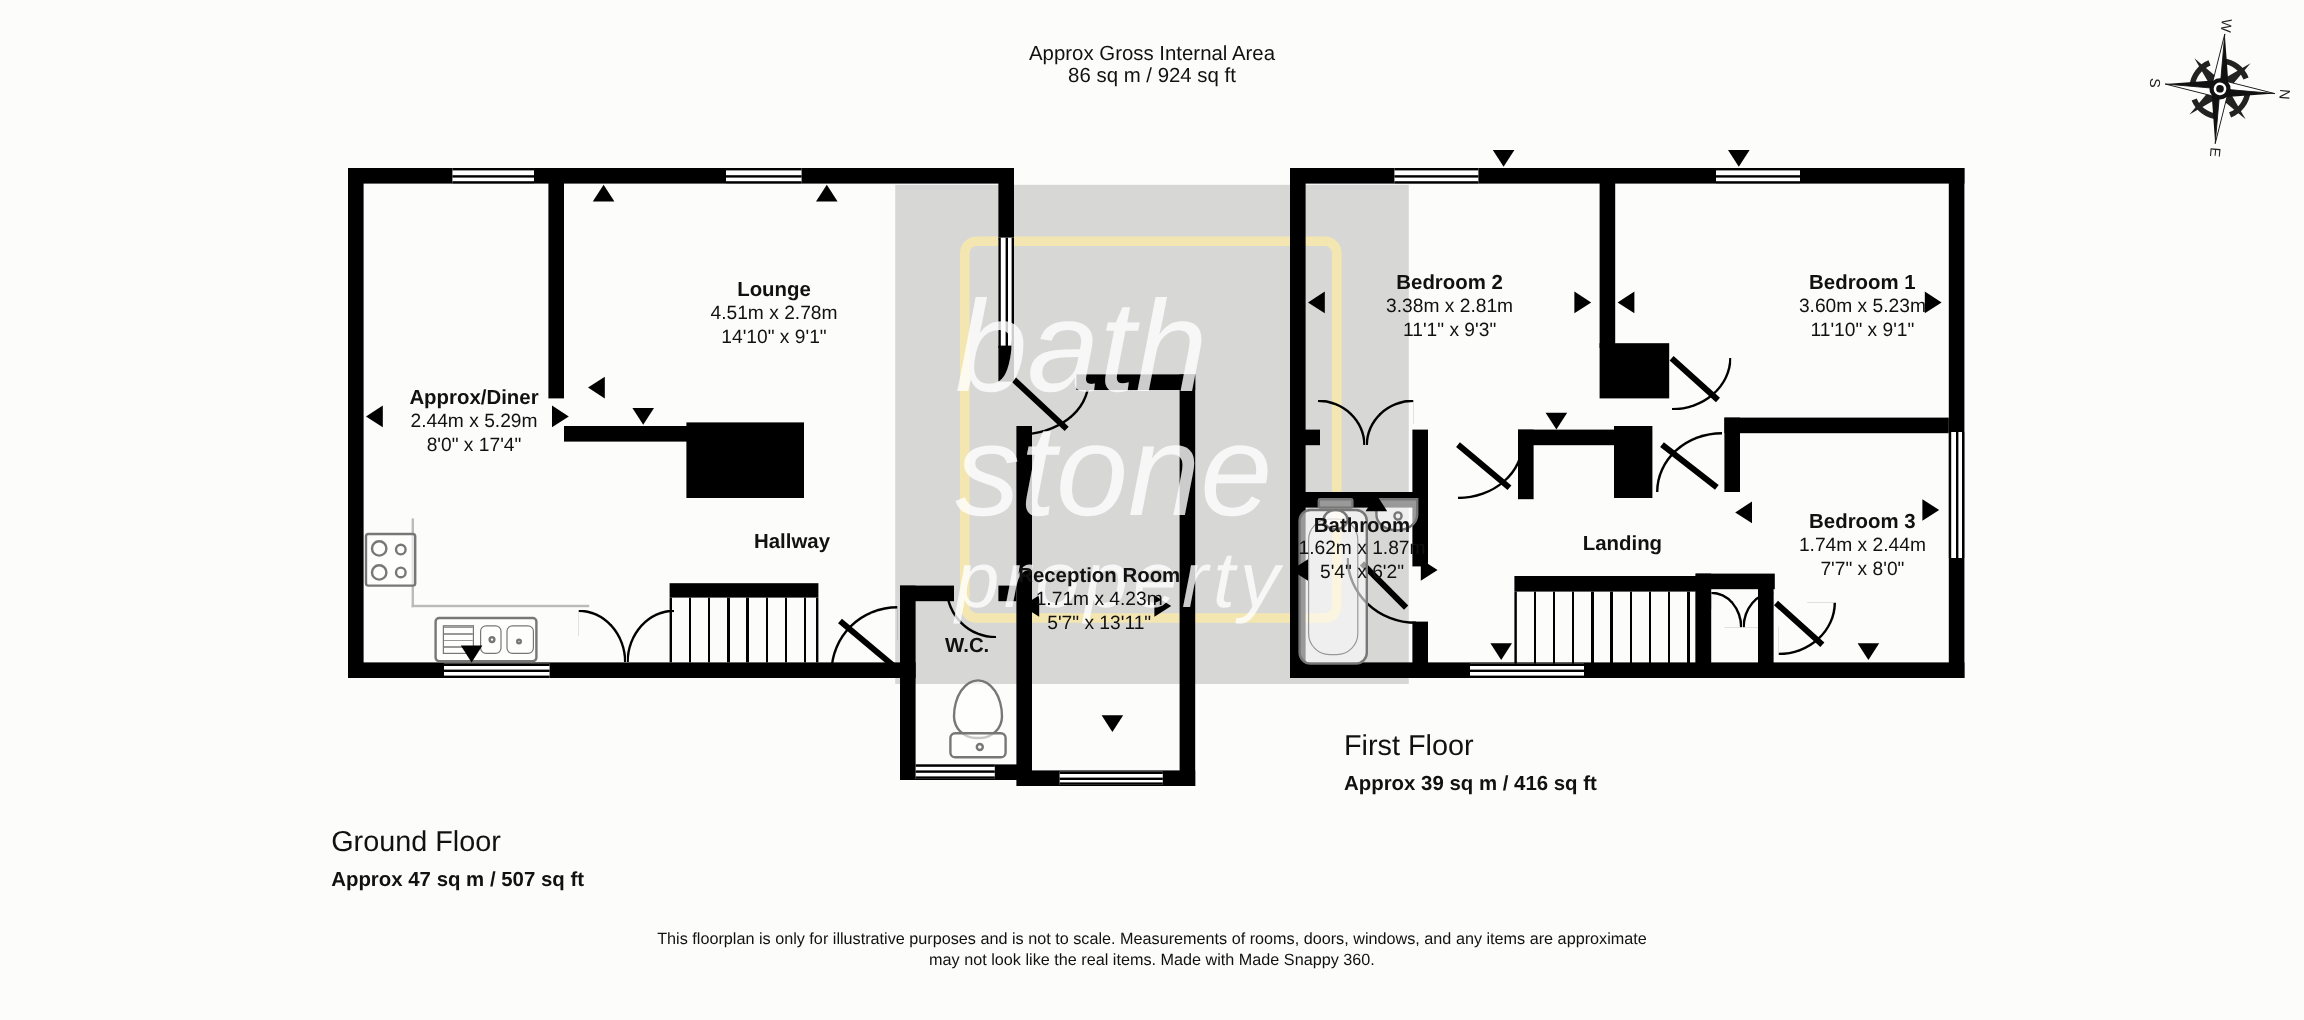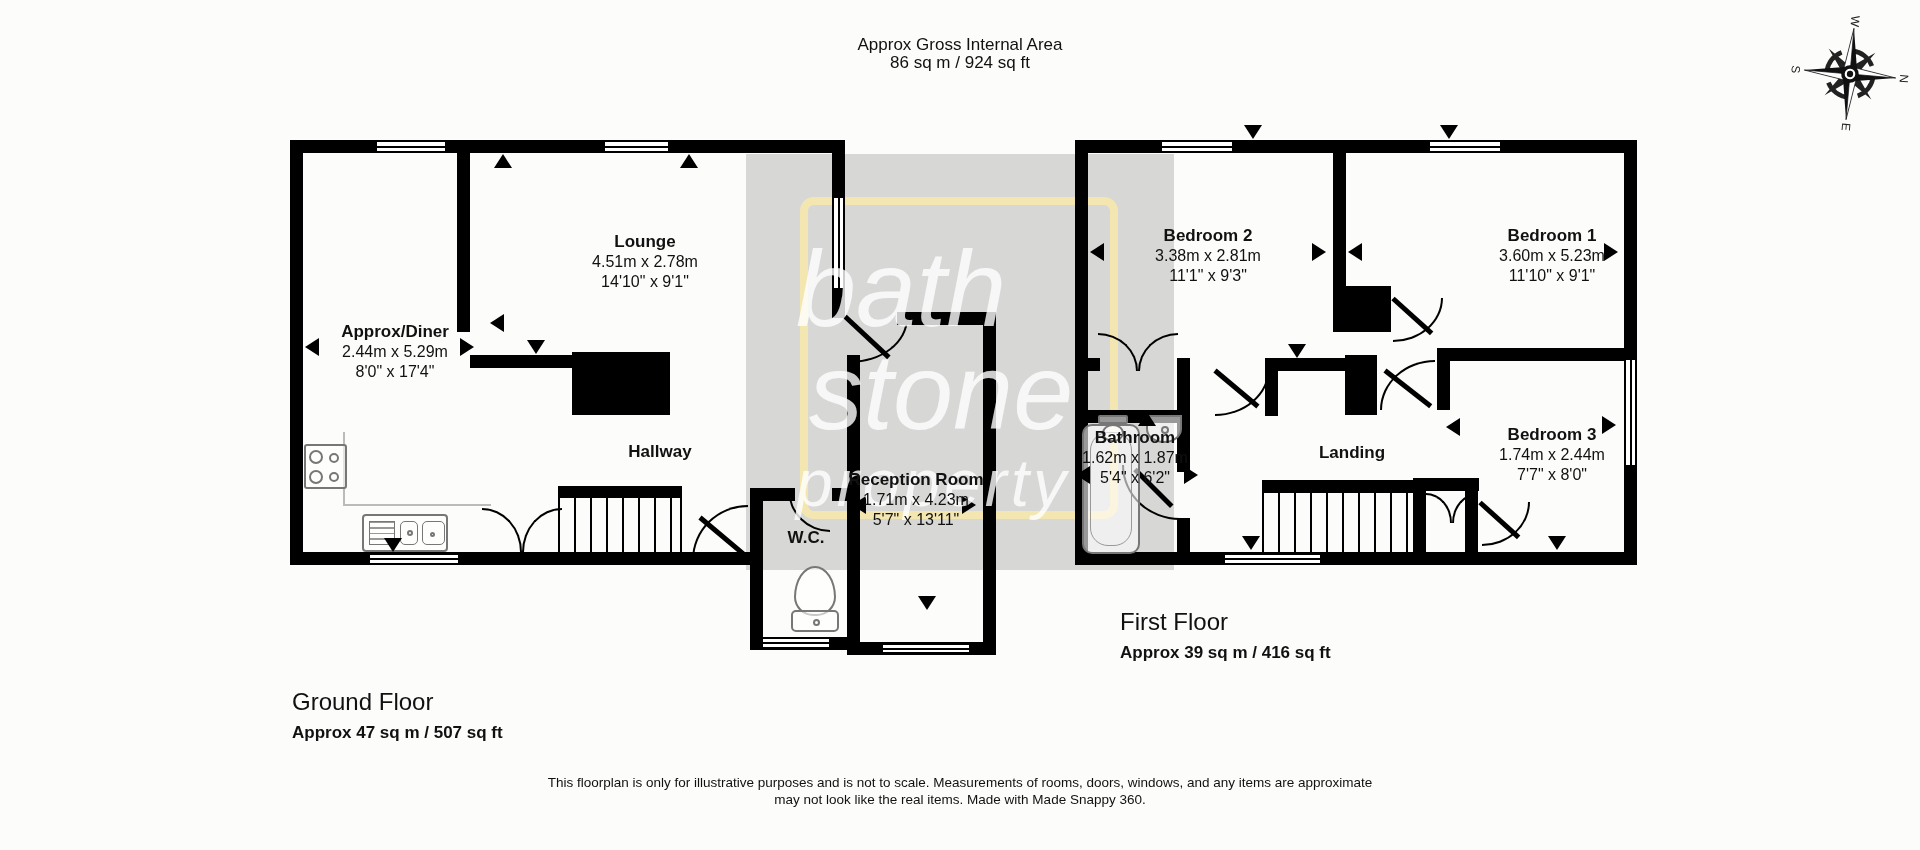--- a/index.html
+++ b/index.html
@@ -47,21 +47,21 @@
 
   #disclaimer { position:absolute; left:460px; top:774px; width:1000px; text-align:center;
     font-size:13.5px; line-height:17px; z-index:6; }
 
   #graybox { position:absolute; left:746px; top:154px; width:428px; height:416px;
     background:rgba(0,0,0,0.145); z-index:2; }
   #yellowbox { position:absolute; left:800px; top:197px; width:318px; height:322px;
     border:8px solid rgba(245,231,175,0.95); border-radius:14px; z-index:3; }
   #wmtext { position:absolute; left:796px; top:238px; z-index:5; color:rgba(255,255,255,0.8);font-style:italic; }
   #wmtext .w1 { font-size:108px; line-height:102px; }
-  #wmtext .w2 { font-size:108px; line-height:104px;margin-left:13px; }
+  #wmtext .w2 { font-size:108px; line-height:104px; }
   #wmtext .w3 { font-size:66px; line-height:78px; letter-spacing:4px; }
 
   #compass { position:absolute; left:1790px; top:12px; width:120px; height:124px; z-index:6; }
   #compass svg { transform:rotate(95deg); }
 </style>
 </head>
 <body>
 
 <div id="canvas">
 
@@ -271,21 +271,21 @@
   </div>
   <div class="room-label" style="left:1352px;top:443px">
     <div class="nm">Landing</div>
   </div>
   <div class="room-label" style="left:1552px;top:425px">
     <div class="nm">Bedroom 3</div>
     <div class="dm">1.74m x 2.44m</div>
     <div class="dm">7'7" x 8'0"</div>
   </div>
 
-  <div class="floor-label" style="left:292px;top:688px">
+  <div class="floor-label" style="left:276px;top:688px">
     <div class="fl">Ground Floor</div>
     <div class="fa">Approx 47 sq m / 507 sq ft</div>
   </div>
   <div class="floor-label" style="left:1120px;top:608px">
     <div class="fl">First Floor</div>
     <div class="fa">Approx 39 sq m / 416 sq ft</div>
   </div>
 
   <div id="disclaimer">
     <div>This floorplan is only for illustrative purposes and is not to scale. Measurements of rooms, doors, windows, and any items are approximate</div>

